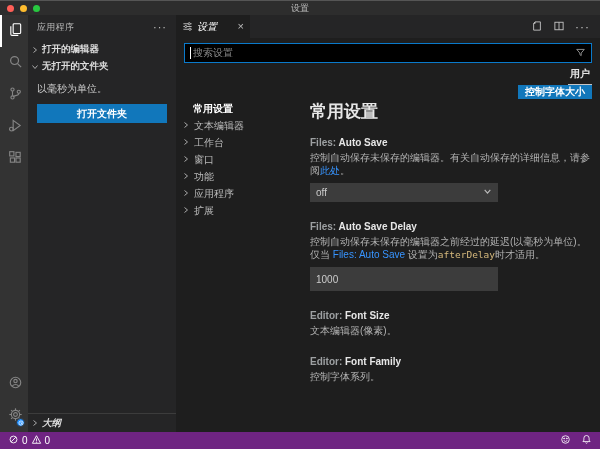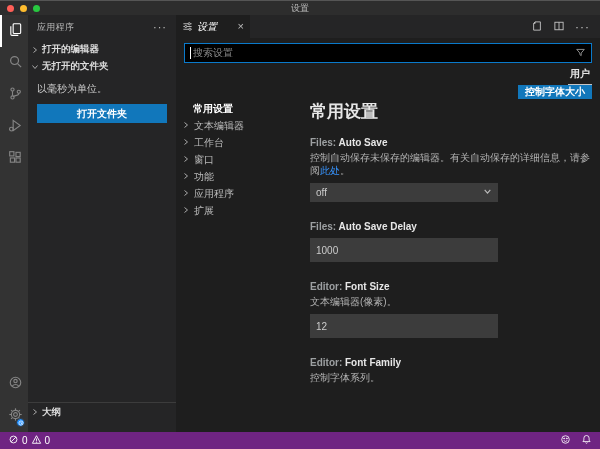--- a/index.html
+++ b/index.html
@@ -32,22 +32,22 @@
   .sidebar { position:absolute; top:15px; left:28px; width:148px; bottom:17px; background:#252526;
     color:#cccccc; font-size:10px; }
   .sb-header { height:24px; display:flex; align-items:center; padding:0 9px; color:#b9b9b9; font-size:9px; letter-spacing:.3px; }
   .sb-header .sb-title { flex:1; }
   .dots { color:#c0c0c0; font-size:11px; letter-spacing:1px; }
   .sb-section { height:17px; display:flex; align-items:flex-end; gap:3px; padding:0 3px; font-weight:bold; color:#dddddd; font-size:9.5px; }
   .sb-section svg, .toc-item svg, .outline svg { width:8px; height:8px; flex:none; color:#aaaaaa; }
   .sb-empty { padding:9px 9px 0 9px; color:#cfcfcf; line-height:13px; }
   .open-folder { display:block; margin:9px 9px 0 9px; width:130px; height:19px; background:#1177bb;
     color:#ffffff; border:none; font-size:10px; font-weight:bold; font-family:inherit; cursor:pointer; }
-  .outline { position:absolute; bottom:11px; left:0; right:0; height:19px; border-top:1px solid #3c3c3c;
-    display:flex; align-items:center; gap:3px; padding:0 3px; font-weight:bold; color:#dddddd; font-size:9.5px; }
+  .outline { position:absolute; bottom:0; left:0; right:0; height:19px; border-top:1px solid #3c3c3c;
+    display:flex; align-items:center; gap:3px; padding:0 3px; font-weight:bold; color:#dddddd; font-size:9.5px;font-style:italic; }
 
   
   .editor { position:absolute; top:15px; left:176px; right:0; bottom:17px; background:#1e1e1e;
     display:flex; flex-direction:column; }
   .tabbar { height:23px; background:#252526; display:flex; align-items:stretch; flex:none; }
   .tab { width:74px; background:#1e1e1e; display:flex; align-items:center; gap:4px; padding:0 6px; color:#ffffff; }
   .tab svg { width:11px; height:11px; color:#c5c5c5; flex:none; }
   .tab-label { font-size:10px; font-style:italic; flex:1; }
   .tab-close { color:#bbbbbb; font-size:11px; line-height:1; }
   .tab-actions { margin-left:auto; display:flex; align-items:center; gap:10px; padding-right:10px; color:#c5c5c5; }
@@ -326,30 +326,30 @@
                   <polyline points="3,5 8,11 13,5"></polyline>
                 </svg></span>
           </div>
         </div>
 
         <div class="setting">
           <div class="setting-label">
             <span class="cat">Files:</span>
             <span class="nm">Auto Save Delay</span>
           </div>
+          <div class="setting-desc"><span class="seg-text">控制自动保存未保存的编辑器之前经过的延迟(以毫秒为单位)。仅当 </span><span class="seg-link">Files: Auto Save</span><span class="seg-text"> 设置为</span><span class="seg-code">afterDelay</span><span class="seg-text">时才适用。</span></div>
           <input class="set-input" value="1000" style="">
         </div>
 
         <div class="setting">
           <div class="setting-label">
             <span class="cat">Editor:</span>
             <span class="nm">Font Size</span>
           </div>
           <div class="setting-desc"><span class="seg-text">文本编辑器(像素)。</span></div>
-          <input class="set-input" value="12" style="">
         </div>
 
         <div class="setting">
           <div class="setting-label">
             <span class="cat">Editor:</span>
             <span class="nm">Font Family</span>
           </div>
           <div class="setting-desc"><span class="seg-text">控制字体系列。</span></div>
         </div>
 

